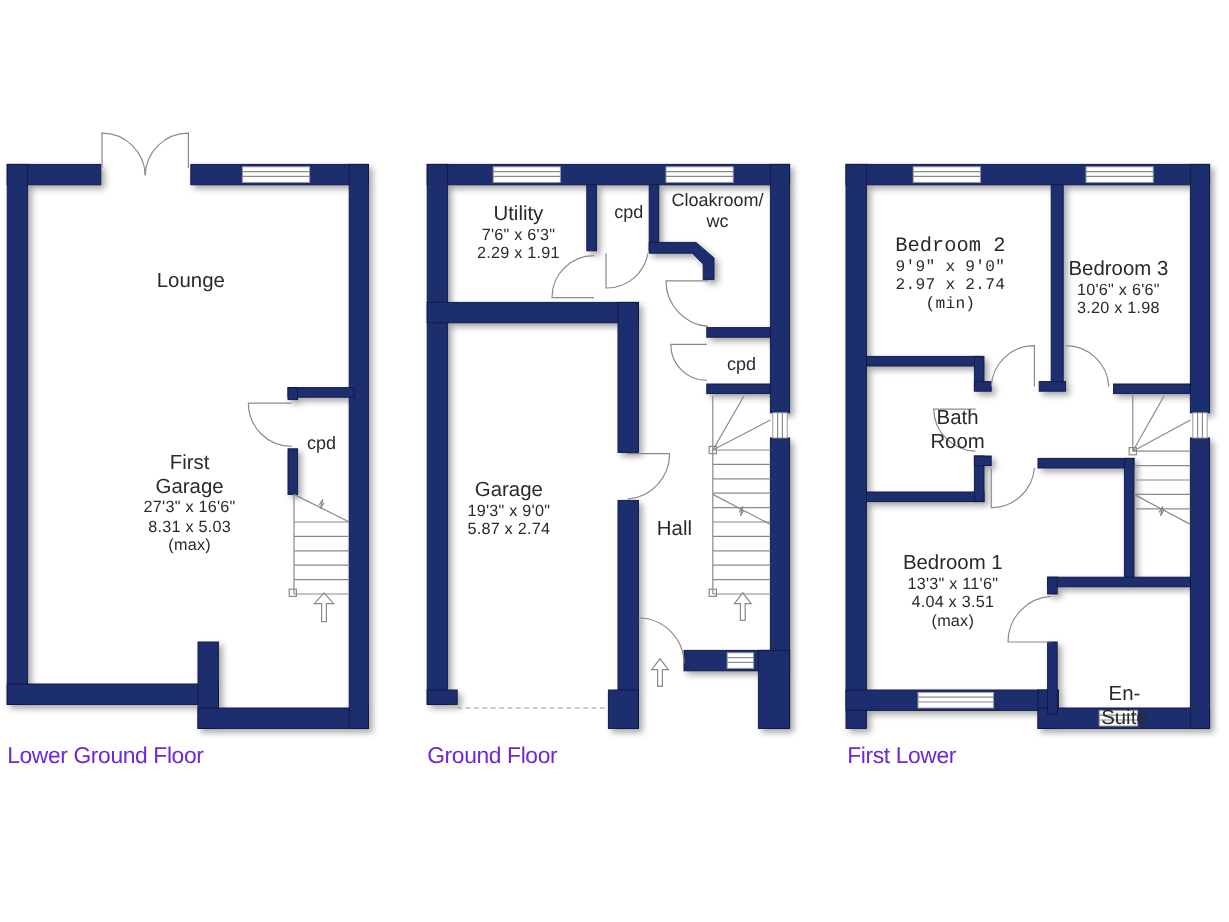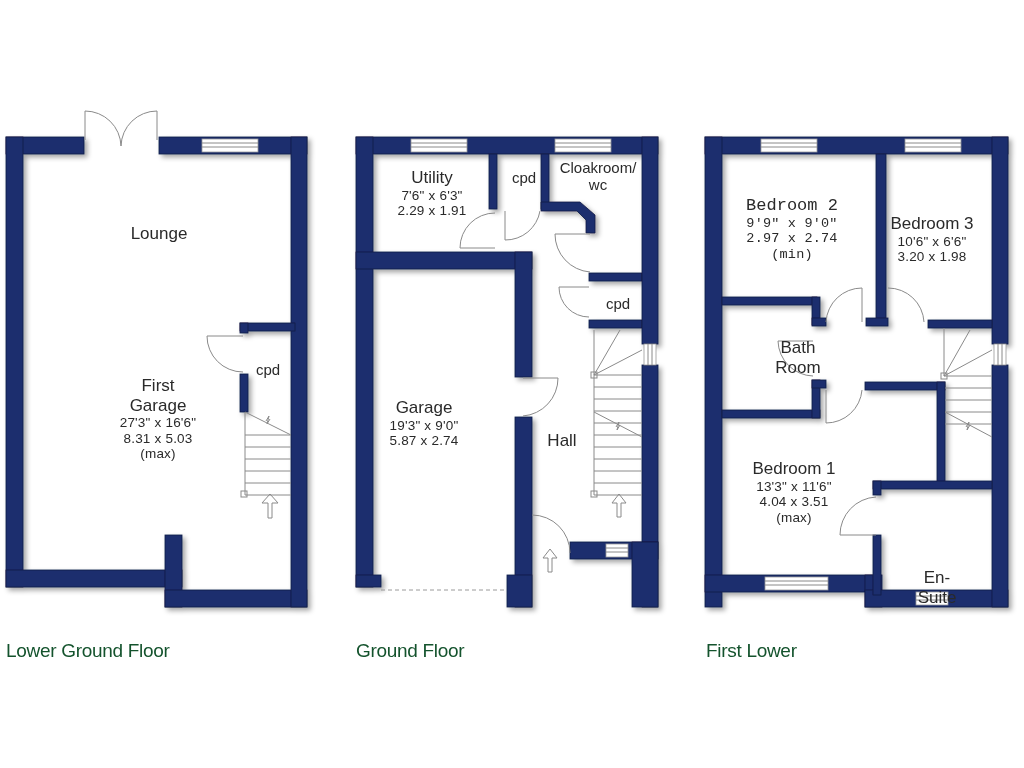--- a/index.html
+++ b/index.html
@@ -6,21 +6,21 @@
   body { width:1024px; height:768px; position:relative; overflow:hidden; font-family:"Liberation Sans", "DejaVu Sans", sans-serif; }
   #plan { position:absolute; left:0; top:0; }
   .wall { fill:#1f2d6e; stroke:#111a44; stroke-width:0.8; }
   .shadowed { filter:url(#sh); }
   .thin { fill:none; stroke:#8a8a8a; stroke-width:1; }
   .win { fill:#ffffff; stroke:#9a9a9a; stroke-width:0.8; }
   .lbl { position:absolute; color:#2a2a2a; text-align:center; white-space:nowrap; line-height:1.15; transform:translateX(-50%); }
   .lbl .name { font-size:17px; display:block; }
   .lbl .dim { font-size:13.5px; display:block; letter-spacing:0.2px; }
   .lbl.small .name { font-size:15px; }
-  .floor-title { position:absolute; top:640px; font-size:19px; color:#14532d; letter-spacing:-0.3px; }
+  .floor-title { position:absolute; top:620px; font-size:19px; color:#6d28d9; letter-spacing:-0.3px; }
 </style>
 </head>
 <body>
 
 <svg id="plan" width="1024" height="768" viewBox="0 0 1024 768" xmlns="http://www.w3.org/2000/svg">
   <defs>
     <filter id="sh" x="-5%" y="-5%" width="115%" height="115%">
       <feDropShadow dx="3" dy="3" stdDeviation="2.5" flood-color="#000" flood-opacity="0.35"></feDropShadow>
     </filter>
   </defs>

